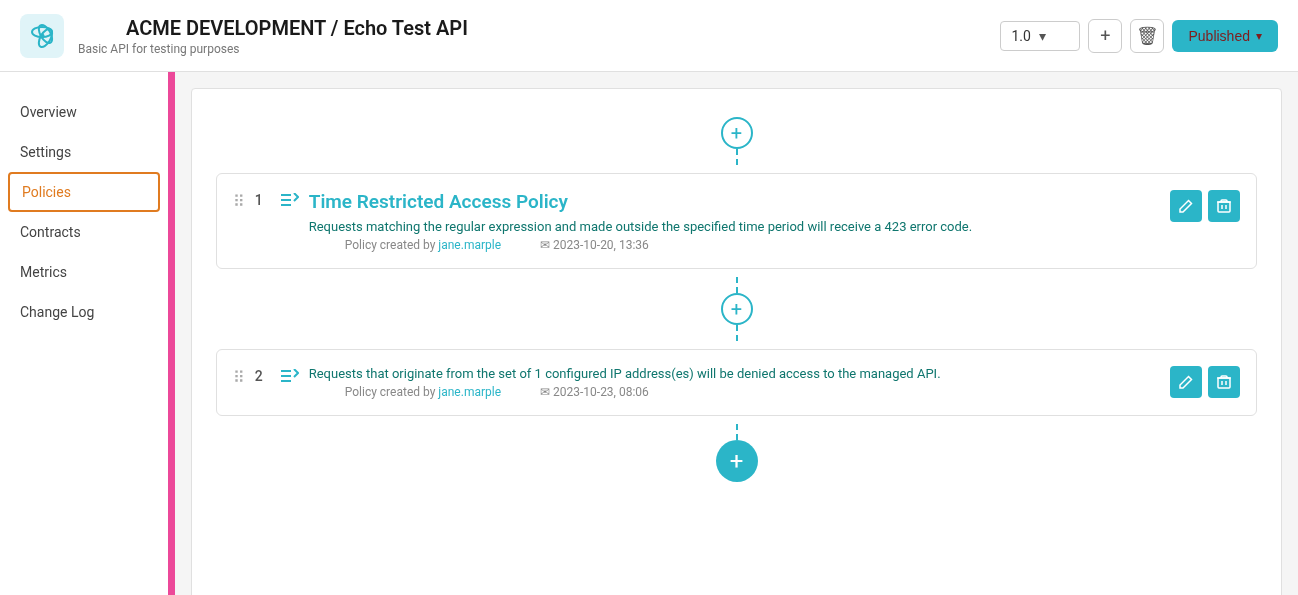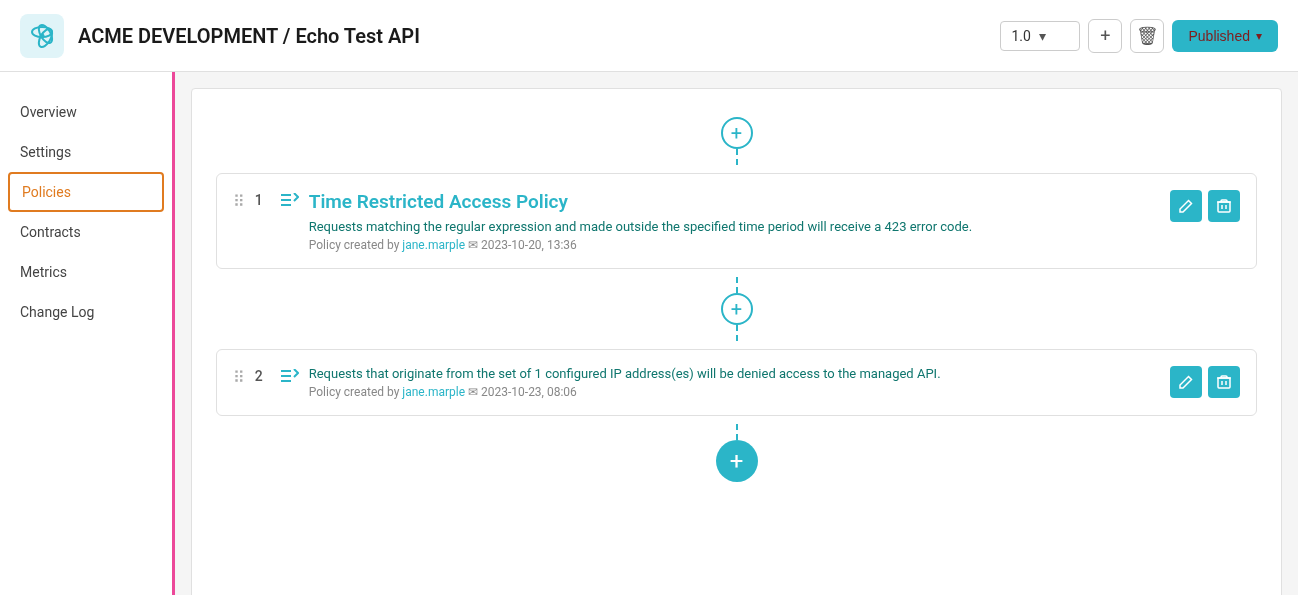--- a/index.html
+++ b/index.html
@@ -6,35 +6,35 @@
     body { font-family: -apple-system, BlinkMacSystemFont, 'Segoe UI', Roboto, sans-serif; background: #f5f5f5; color: #333; font-size: 14px; }
 
     .app-container { display: flex; flex-direction: column; height: 595px; width: 1298px; overflow: hidden; }
 
     
     .header { display: flex; align-items: center; justify-content: space-between; padding: 12px 20px; background: #fff; border-bottom: 1px solid #e0e0e0; min-height: 72px; }
     .header-left { display: flex; align-items: center; gap: 14px; }
     .logo-icon { width: 44px; height: 44px; background: #e0f4f8; border-radius: 8px; display: flex; align-items: center; justify-content: center; }
     .logo-icon svg { width: 28px; height: 28px; }
     .header-title-group { display: flex; flex-direction: column; }
-    .header-title { font-size: 20px; font-weight: 600; color: #1a1a1a; }
+    .header-title { font-size: 20px; font-weight: 600; color: #1a1a1a; margin-left: 48px; }
     .header-subtitle { font-size: 12px; color: #777; margin-top: 2px; }
     .header-right { display: flex; align-items: center; gap: 8px; padding-left: 36px; }
     .version-select { display: flex; align-items: center; border: 1px solid #ccc; border-radius: 4px; padding: 6px 10px; background: #fff; font-size: 14px; color: #333; min-width: 80px; cursor: pointer; gap: 8px; }
     .version-select .chevron { color: #555; }
     .icon-btn { width: 34px; height: 34px; border-radius: 6px; border: 1px solid #ccc; background: #fff; display: flex; align-items: center; justify-content: center; cursor: pointer; color: #555; font-size: 18px; }
     .icon-btn.trash { border-color: #ccc; }
     .published-btn { display: flex; align-items: center; background: #2bb5c8; color: #7f1d1d; border: none; border-radius: 6px; padding: 8px 16px; font-size: 14px; font-weight: 500; cursor: pointer; gap: 6px; }
     .published-btn .chevron { font-size: 12px; }
 
     
     .body { display: flex; flex: 1; overflow: hidden; }
 
     
-    .sidebar { width: 175px; background: #fff; border-right: 3px solid #ec4899; padding: 20px 0; flex-shrink: 0; }
+    .sidebar { width: 175px; background: #fff; border-right: 7px solid #ec4899; padding: 20px 0; flex-shrink: 0; }
     .sidebar-item { padding: 12px 20px; font-size: 14px; color: #444; cursor: pointer; }
     .sidebar-item.active { color: #e07b20; border: 2px solid #e07b20; border-radius: 0; margin: 0 8px; padding: 10px 12px; border-radius: 4px; }
 
     
     .main { flex: 1; background: #f5f5f5; padding: 0; overflow-y: auto; }
     .main-inner { background: #fff; margin: 16px; border: 1px solid #e0e0e0; border-radius: 4px; padding: 20px 24px; min-height: 520px; display: flex; flex-direction: column; align-items: center; }
 
     
     .add-btn-connector { display: flex; flex-direction: column; align-items: center; margin: 8px 0; }
     .add-circle { width: 32px; height: 32px; border-radius: 50%; background: #fff; border: 2px solid #2bb5c8; display: flex; align-items: center; justify-content: center; color: #2bb5c8; font-size: 20px; cursor: pointer; line-height: 1; }
@@ -42,21 +42,21 @@
     .connector-line-bottom { width: 2px; height: 20px; border-left: 2px dashed #2bb5c8; }
 
     .policy-card { width: 100%; background: #fff; border: 1px solid #e0e0e0; border-radius: 6px; padding: 16px 16px; display: flex; align-items: flex-start; gap: 10px; position: relative; }
     .policy-drag { color: #aaa; font-size: 16px; cursor: grab; padding-top: 2px; }
     .policy-num { font-size: 14px; color: #555; font-weight: 500; padding-top: 2px; min-width: 16px; }
     .policy-icon { color: #2bb5c8; font-size: 16px; padding-top: 2px; }
     .policy-content { flex: 1; }
     .policy-title { color: #2bb5c8; font-size: 19px; font-weight: 600; margin-bottom: 6px; }
     .policy-desc { color: #0f766e; font-size: 13px; margin-bottom: 4px; }
     .policy-meta { color: #2bb5c8; font-size: 12px; }
-    .policy-meta span { color: #888; }
+    .policy-meta span { color: #888; margin-left: 36px; }
     .policy-actions { display: flex; gap: 6px; align-items: flex-start; }
     .action-btn { width: 32px; height: 32px; border-radius: 4px; background: #2bb5c8; display: flex; align-items: center; justify-content: center; color: #fff; cursor: pointer; font-size: 14px; }
     .action-btn.trash-action { background: #2bb5c8; }
 
     .policies-wrapper { width: 100%; display: flex; flex-direction: column; align-items: center; }
   </style>
 </head>
 <body>
 
 <div class="app-container">
@@ -66,20 +66,21 @@
       <div class="logo-icon">
         <svg viewBox="0 0 28 28" fill="none" xmlns="http://www.w3.org/2000/svg">
           <ellipse cx="14" cy="10" rx="10" ry="5" stroke="#2bb5c8" stroke-width="2" fill="none"></ellipse>
           <ellipse cx="14" cy="10" rx="10" ry="5" stroke="#2bb5c8" stroke-width="2" fill="none" transform="rotate(60 14 14)"></ellipse>
           <ellipse cx="14" cy="10" rx="10" ry="5" stroke="#2bb5c8" stroke-width="2" fill="none" transform="rotate(120 14 14)"></ellipse>
           <circle cx="14" cy="14" r="2.5" fill="#2bb5c8"></circle>
         </svg>
       </div>
       <div class="header-title-group">
         <span class="header-title">ACME DEVELOPMENT / Echo Test API</span>
+        <span class="header-subtitle">Basic API for testing purposes</span>
       </div>
     </div>
     <div class="header-right">
       <div class="version-select">
         <span>1.0</span>
         <span class="chevron">▾</span>
       </div>
       <div class="icon-btn">
         <span>+</span>
       </div>

